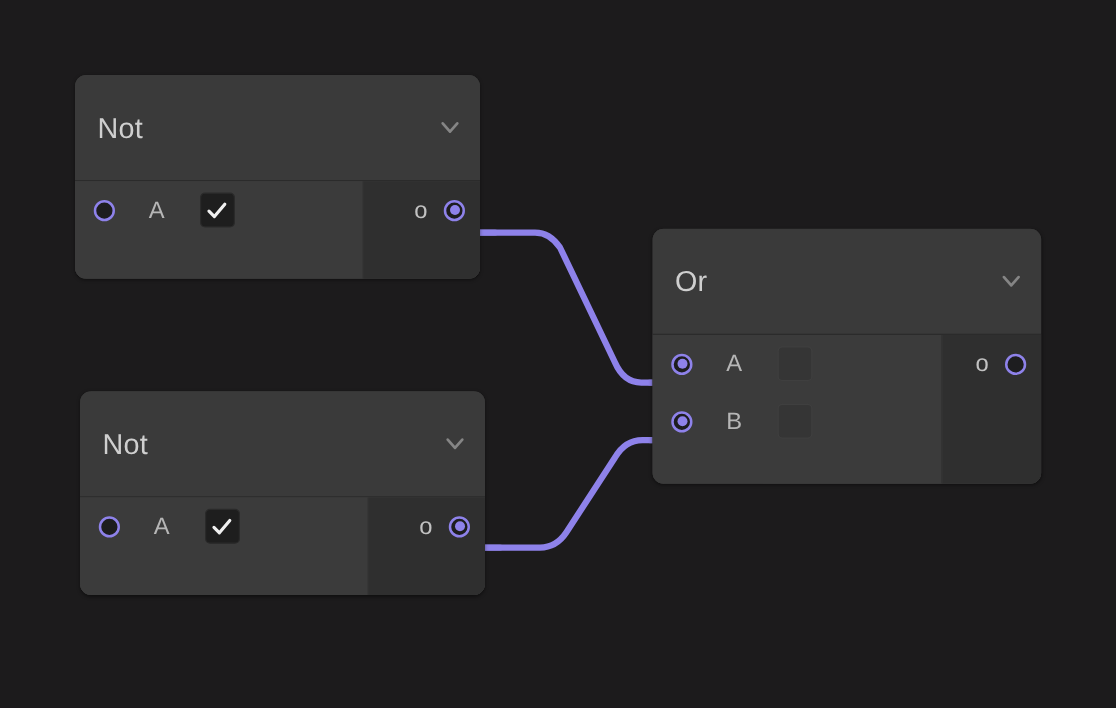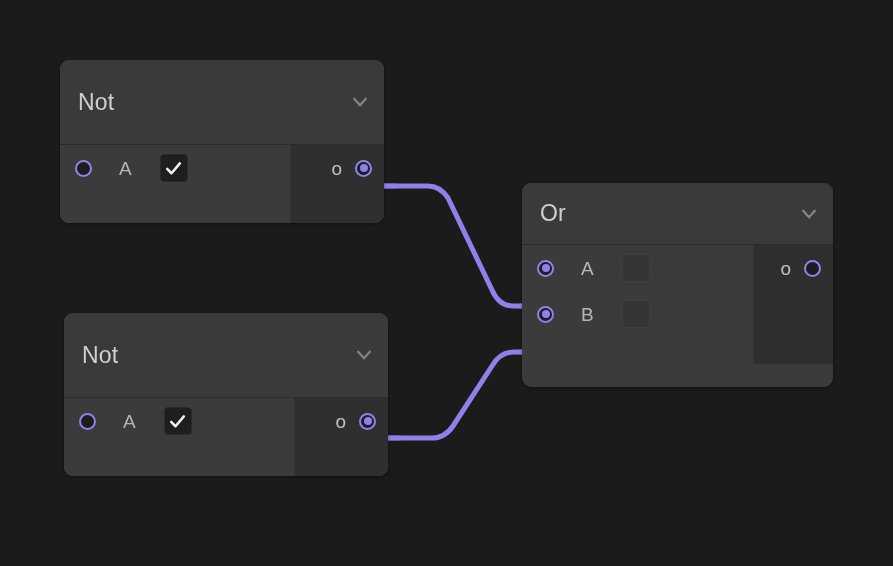--- a/index.html
+++ b/index.html
@@ -202,21 +202,21 @@
         </div>
         <div class="outputs-col" style="width: 94px; flex: 1 1 auto;">
           <div class="port-row out" style="height: 46px;">
             <span class="port-label">o</span>
             <div class="port connected"></div>
           </div>
         </div>
       </div>
     </div>
     <div class="node" style="left: 522px; top: 183px; width: 311px; height: 204px;">
-      <div class="node-header" style="height: 62px;">
+      <div class="node-header" style="height: 85px;">
         <span class="node-title">Or</span>
         <span>
           <svg class="chevron-icon" viewBox="0 0 24 24" fill="none">
             <path d="M5 8 L12 16 L19 8" stroke="#9a9a9a" stroke-width="2.6" stroke-linecap="round" stroke-linejoin="round"></path>
           </svg>
         </span>
       </div>
       <div class="node-body" style="height: 119px;">
         <div class="inputs-col" style="width: 231px; flex: 0 0 231px;">
           <div class="port-row in" style="height: 46px;">

